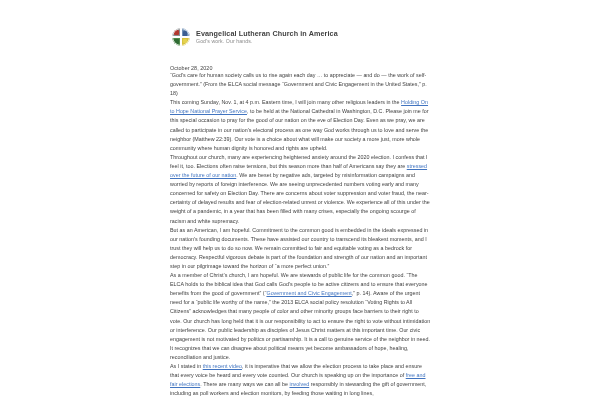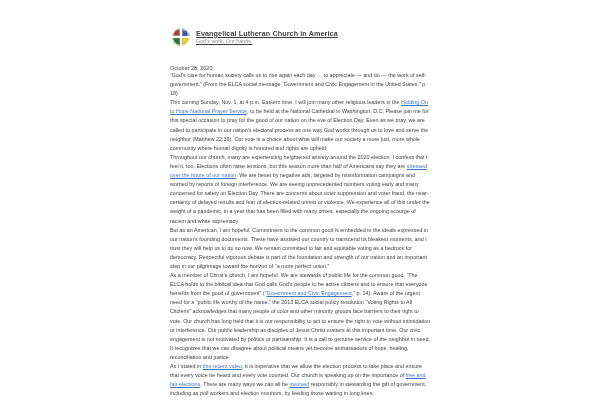--- a/index.html
+++ b/index.html
@@ -27,21 +27,20 @@
     width: 261px;
   }
 
   
   .masthead {
     display: flex;
     align-items: center;
     gap: 6px;
     padding-top: 28px;
     margin-left: 2px;
-    text-decoration: underline;
   }
   .logo {
     width: 18px;
     height: 18px;
     flex: 0 0 18px;
     position: relative;
     border-radius: 50%;
     overflow: hidden;
     background: #ffffff;
   }

